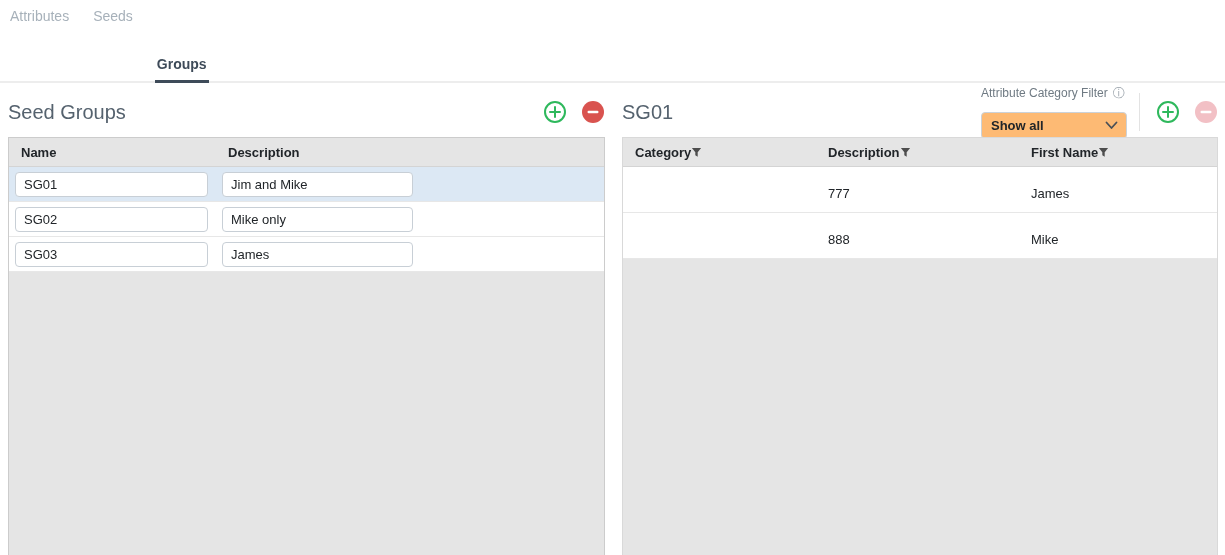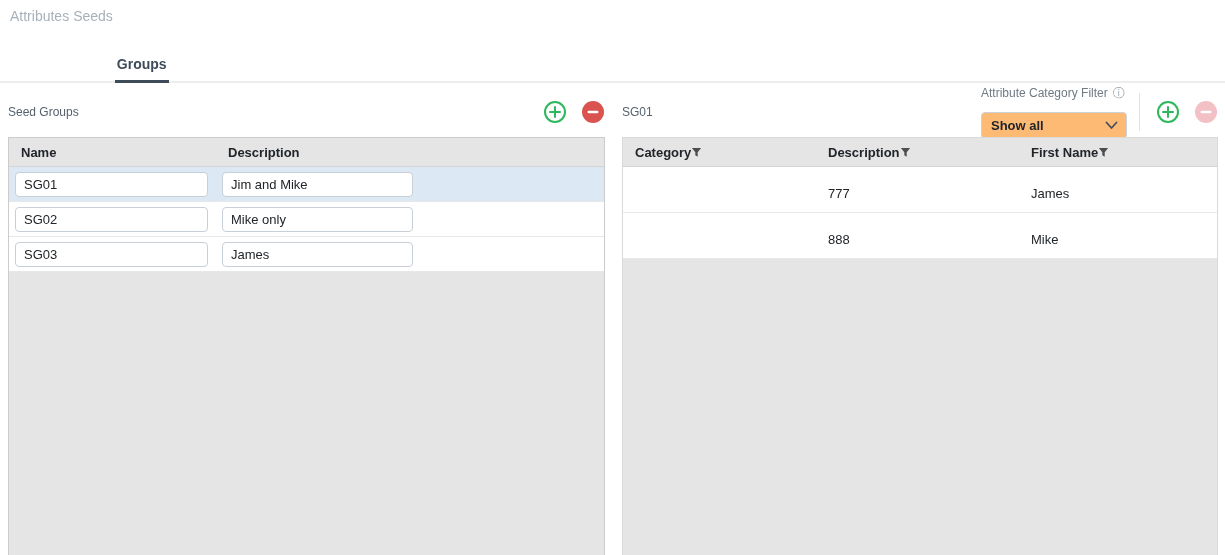--- a/index.html
+++ b/index.html
@@ -1,31 +1,31 @@
 <!DOCTYPE html>
 <html><head>
 <meta charset="utf-8">
 <style>
   * { box-sizing: border-box; margin: 0; padding: 0; }
   html,body { background:#fff; }
   body { font-family: "Liberation Sans", sans-serif; color:#212529; }
   .app { position:relative; width:1225px; height:555px; background:#fff; overflow:hidden; }
 
   
-  .tabbar { display:flex; padding:6px 24px 0 8px; border-bottom:2px solid #ededed; }
+  .tabbar { display:flex; gap:20px; padding:6px 24px 0 8px; border-bottom:2px solid #ededed; }
   .tab { font-size:14px; color:#a7b1ba; padding:2px 2px 8px 2px; cursor:pointer; }
   .tab.active { color:#3e4b59; font-weight:600; border-bottom:3px solid #3e4b59; margin-bottom:-2px;margin-top:48px; }
 
   
   .panels { display:flex; padding:0 7px 0 8px; gap:17px; }
   .panel-left { width:597px; flex:none; }
   .panel-right { flex:1; min-width:0; }
 
   .panel-header { display:flex; align-items:center; height:50px; margin-top:4px; }
-  .panel-title { font-size:12px; color:#55626e; }
+  .panel-title { font-size:20px; color:#55626e; }
   .spacer { flex:1; }
 
   .icon-btn { border:none; background:transparent; padding:0; margin-left:14px; cursor:pointer; line-height:0; }
   .icon-btn[disabled] { cursor:default; }
 
   .vdivider { width:1px; height:38px; background:#e3e3e3; margin:0 2px 0 12px; flex:none; }
 
   
   .filter-block { display:flex; flex-direction:column; align-items:flex-start; margin-right:0; }
   .filter-label { font-size:12px; color:#6f7a83; margin-bottom:12px; display:flex; align-items:center; gap:5px; }

